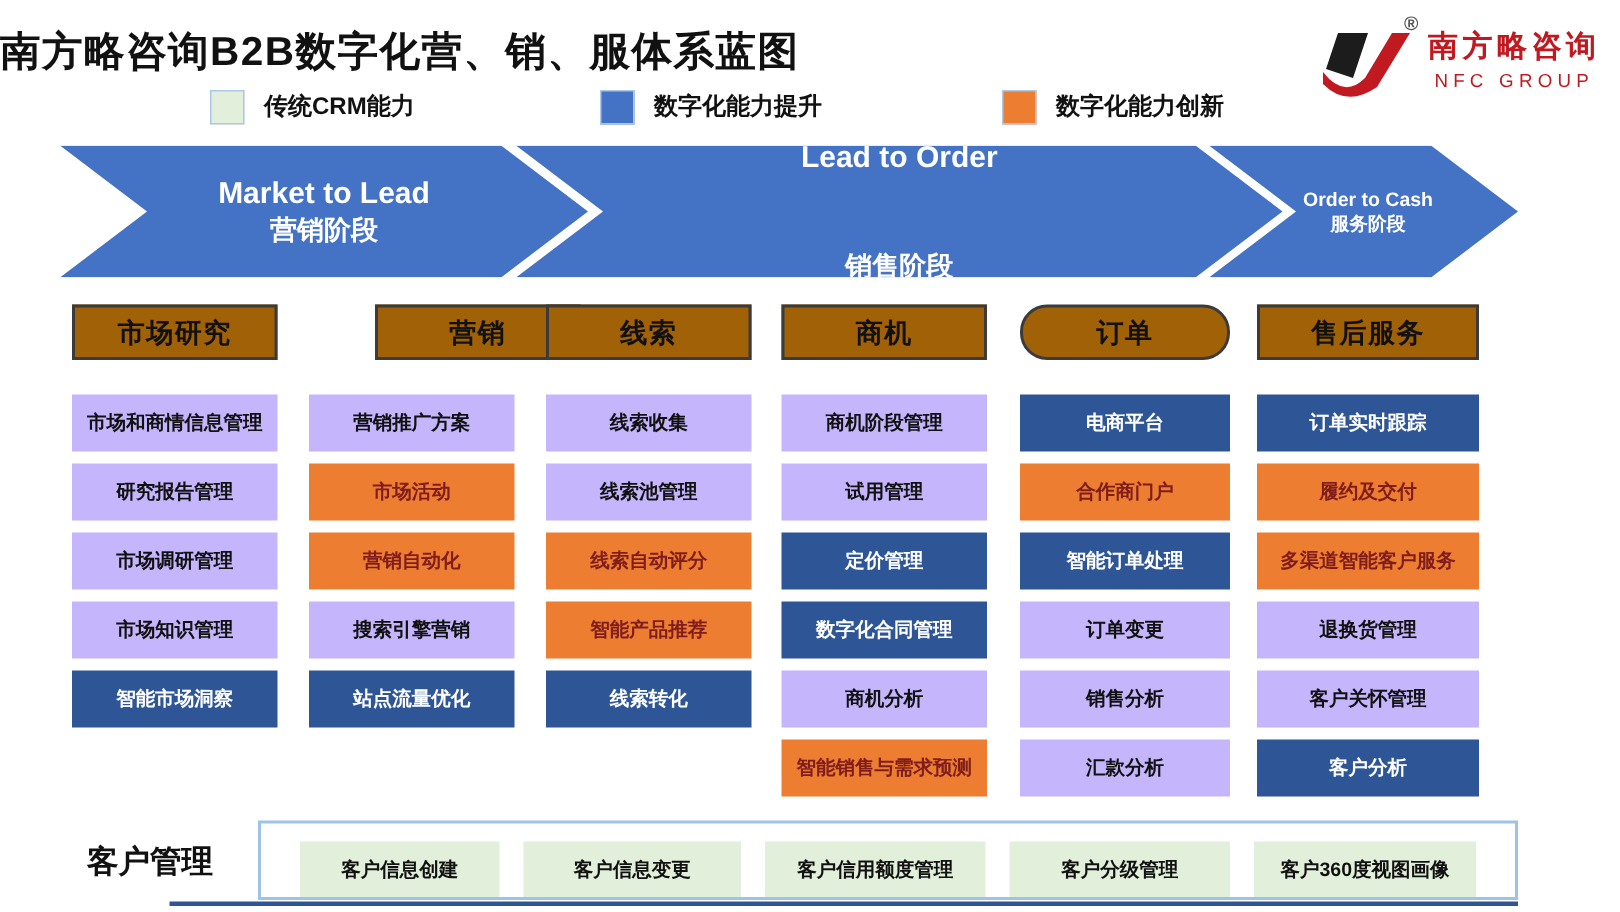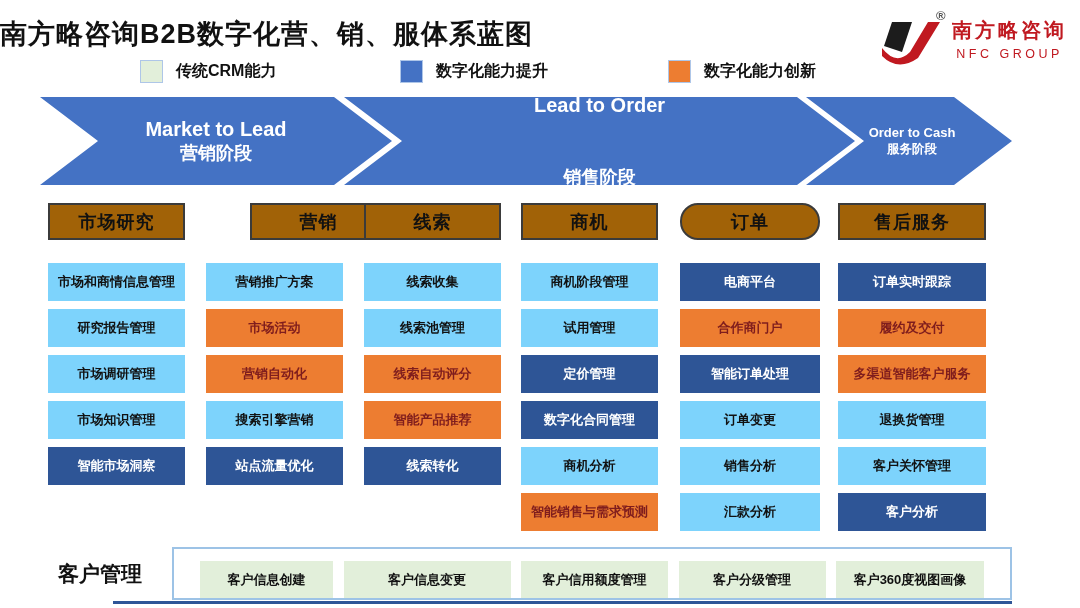--- a/index.html
+++ b/index.html
@@ -47,32 +47,32 @@
   #h3 { left:364px; width:137px; } #h4 { left:521px; width:137px; }
   #h5 { left:680px; width:140px;border-radius:18px; } #h6 { left:838px; width:148px; }
 
   
   .col { position:absolute; top:263px; display:flex; flex-direction:column; gap:8px; }
   #c1 { left:48px;  width:137px; } #c2 { left:206px; width:137px; }
   #c3 { left:364px; width:137px; } #c4 { left:521px; width:137px; }
   #c5 { left:680px; width:140px; } #c6 { left:838px; width:148px; }
   .box { height:38px; width:100%; display:flex; align-items:center; justify-content:center;
          text-align:center; font-size:13px; font-weight:bold; line-height:1.1; padding:0 2px; }
-  .t-green  { background:#7dd3fc; color:#111; }
+  .t-green  { background:#c4b5fd; color:#111; }
   .t-blue   { background:#2E5596; color:#fff; }
   .t-orange { background:#ED7D31; color:#7f1d1d; }
 
   
   .cm-label { position:absolute; left:58px; top:560px; font-size:21px; font-weight:bold; color:#111; }
   .cm-wrap { position:absolute; left:172px; top:547px; width:840px; height:53px;
              border:2px solid #9DC3E6; background:#fff;
              display:flex; align-items:flex-end; justify-content:space-between; padding:0 26px; }
   .cm-box { height:37px; display:flex; align-items:center; justify-content:center;
             background:#E2EFDA; color:#111; font-size:13px; font-weight:bold; }
-  .cm-1 { width:133px; } .cm-2 { width:167px; } .cm-3 { width:147px; }
+  .cm-1 { width:133px; } .cm-2 { width:145px; } .cm-3 { width:147px; }
   .cm-4 { width:147px; } .cm-5 { width:148px; }
 
   .bottom-line { position:absolute; left:113px; top:601px; width:899px; height:3px; background:#2F5597; }
 </style>
 </head>
 <body>
 
 <div class="stage">
 
   <div class="title">南方略咨询B2B数字化营、销、服体系蓝图</div>

